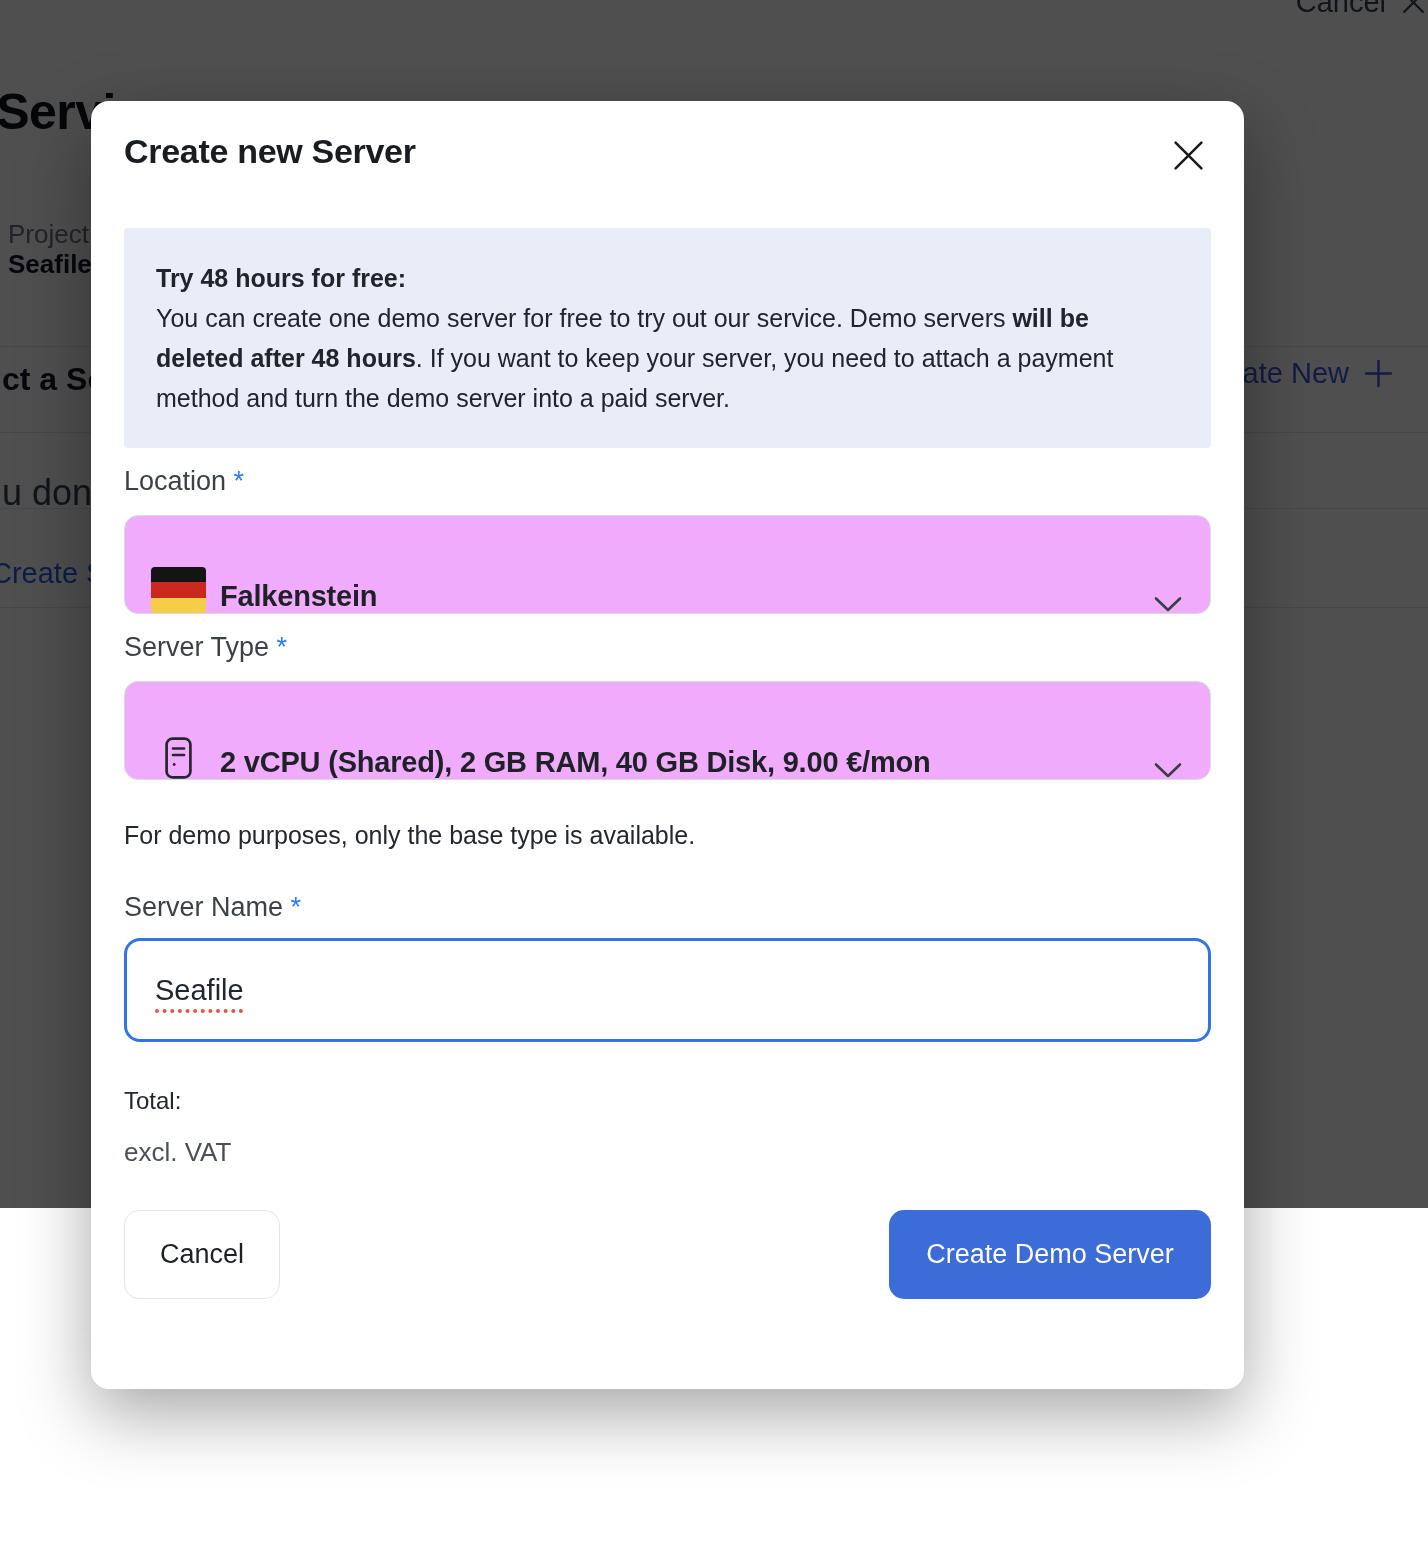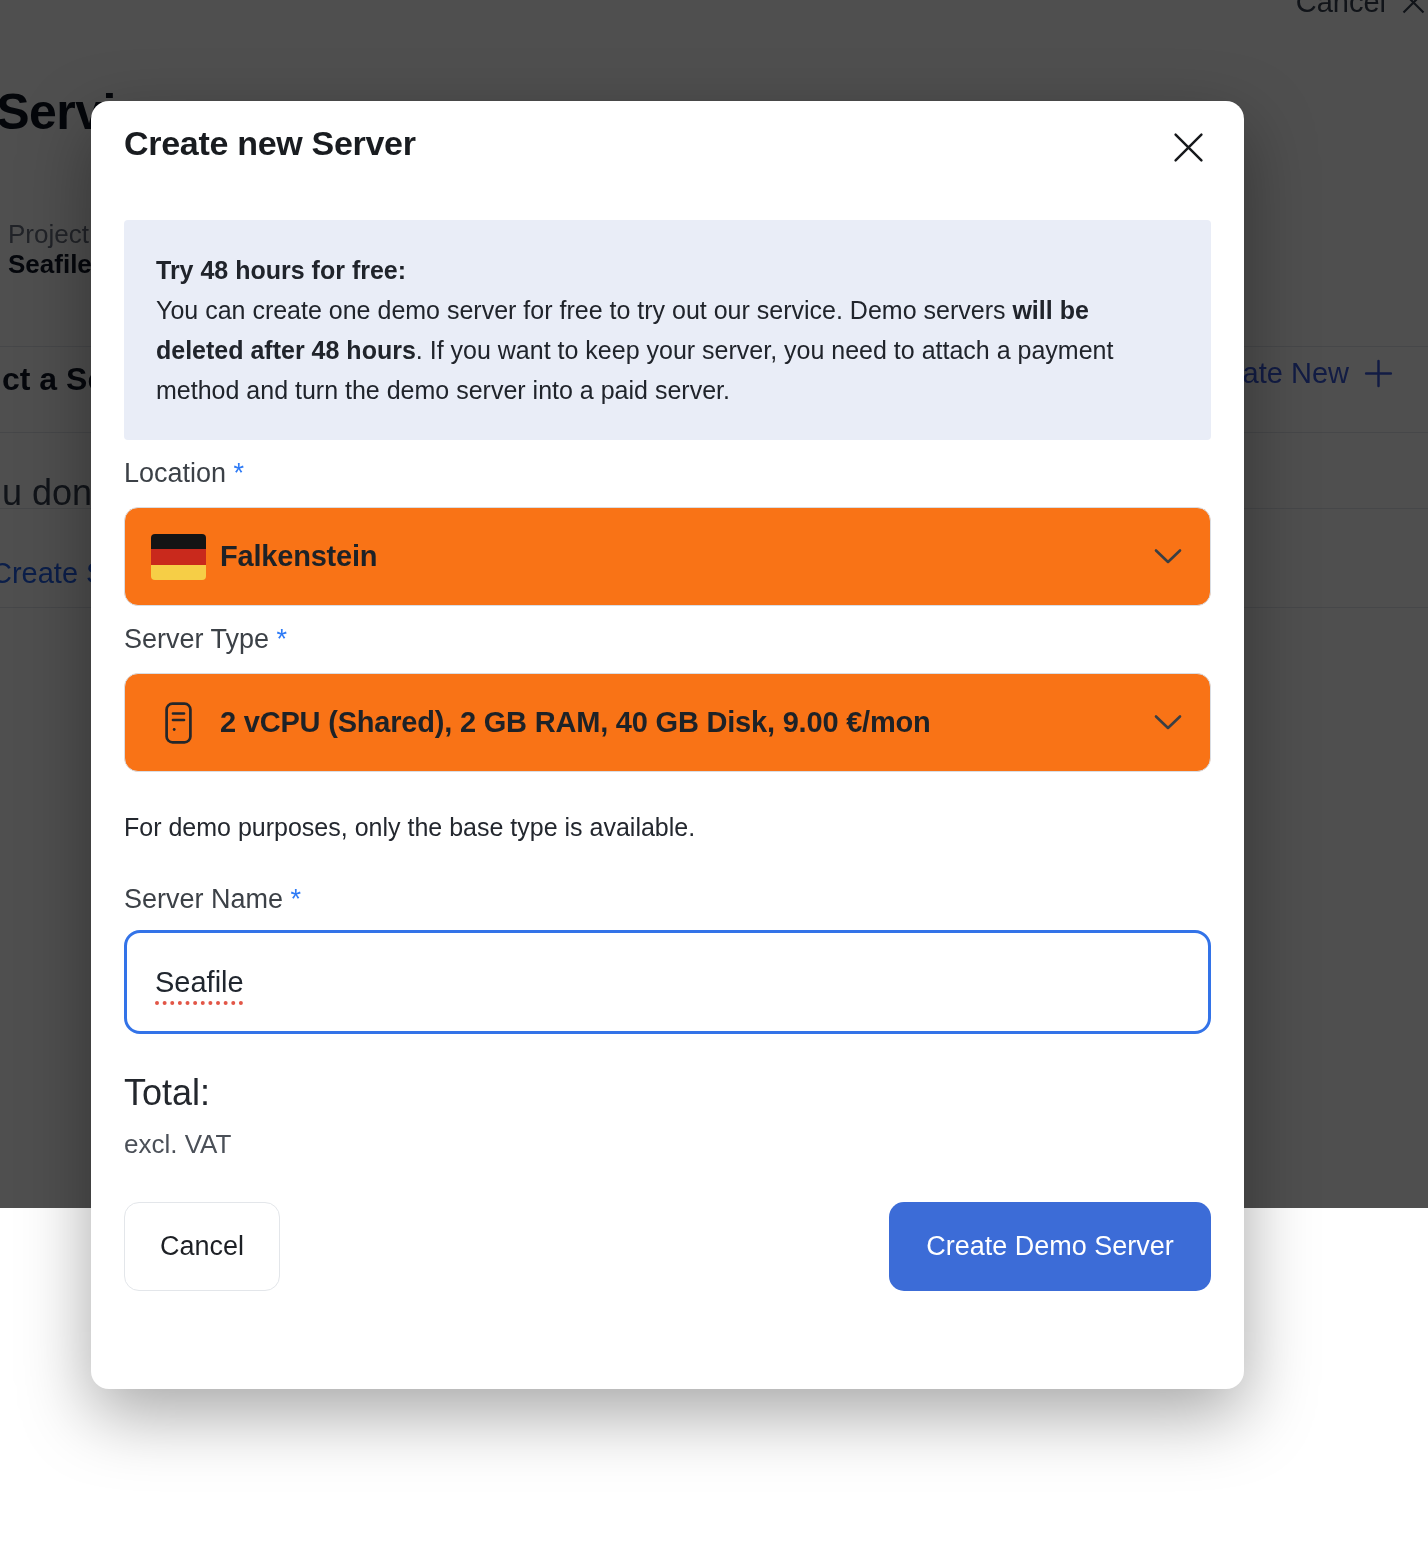--- a/index.html
+++ b/index.html
@@ -37,60 +37,60 @@
   }
   .bg-row-text { position:absolute; left:2px; top:472px; font-size:36px; color:#374151; white-space:nowrap; }
   .bg-link { position:absolute; left:-9px; top:557px; font-size:29px; color:#2563eb; white-space:nowrap; cursor:pointer; }
 
   
   .overlay { position:absolute; inset:0; background:rgba(0,0,0,0.69); }
 
   
   .modal {
     position:absolute; left:91px; top:101px; width:1153px; height:1288px;
-    background:#fff; border-radius:18px; padding:20px 33px 30px;
+    background:#fff; border-radius:18px; padding:28px 33px 30px;
     box-shadow:0 25px 70px rgba(0,0,0,0.35);
   }
   .modal-header { display:flex; align-items:flex-start; justify-content:space-between; }
   .modal-title { font-size:34px; line-height:44px; font-weight:700; color:#191c20; letter-spacing:-0.3px; }
   .close-btn {
     background:none; border:none; cursor:pointer; padding:7px; margin:4px 0 0 0;
     display:flex; align-items:center; justify-content:center;
   }
   .info-box {
     margin-top:50px; background:#e9edf7; border-radius:4px; padding:30px 32px;
     font-size:25px; line-height:40px; color:#20242b;
   }
   .info-heading { font-weight:700; }
   .info-body b { font-weight:700; }
   .field-label { margin-top:16px; font-size:27px; line-height:34px; color:#3c4147; }
   .field-label .req { color:#2e7bf6; }
   .select-box {
     margin-top:17px; height:99px; border:1.5px solid #d9dde3; border-radius:14px;
-    display:flex; align-items:center; padding:0 28px 0 26px; cursor:pointer; background:#f97316;
+    display:flex; align-items:flex-end; padding:0 28px 0 26px; cursor:pointer; background:#f0abfc;
   }
   .icon-slot { width:55px; display:flex; justify-content:center; align-items:center; flex:0 0 55px; }
   .flag-de {
     width:55px; height:46px; border-radius:4px; display:block;
     background:linear-gradient(to bottom,#141414 0 33.4%,#c9291c 33.4% 66.8%,#f6ce46 66.8% 100%);
   }
   .select-value { margin-left:14px; font-size:29px; font-weight:700; color:#1e2227; letter-spacing:-0.2px; white-space:nowrap; }
   .chevron { margin-left:auto; display:flex; align-items:center; }
   .type-note { margin-top:38px; font-size:25px; line-height:34px; color:#23272e; }
   .name-label { margin-top:38px; }
   .name-input {
     margin-top:14px; height:104px; border:3px solid #3373e8; border-radius:16px;
     display:flex; align-items:center; padding:0 28px; background:#fff; cursor:text;
   }
   .name-input .value {
     font-size:29px; color:#20262e;
     text-decoration:underline dotted #e25647; text-decoration-thickness:3.5px; text-underline-offset:10px;
   }
   .total-row { margin-top:40px; display:flex; justify-content:space-between; align-items:flex-start; }
-  .total-label { font-size:36px; color:#23272d; line-height:38px; }
+  .total-label { font-size:24px; color:#23272d; line-height:38px; }
   .vat-note { margin-top:17px; font-size:26px; color:#4b5058; line-height:30px; }
   .price-col { text-align:right; }
   .price-old {
     font-size:36px; line-height:40px; color:#22262b;
     text-decoration:line-through; text-decoration-thickness:3.5px;
   }
   .price-new { margin-top:8px; font-size:40px; line-height:44px; color:#1b2026; }
   .actions { margin-top:43px; display:flex; justify-content:space-between; align-items:center; }
   .btn { border-radius:15px; height:89px; font-size:27px; cursor:pointer;
          font-family:"Liberation Sans","DejaVu Sans",sans-serif; }

